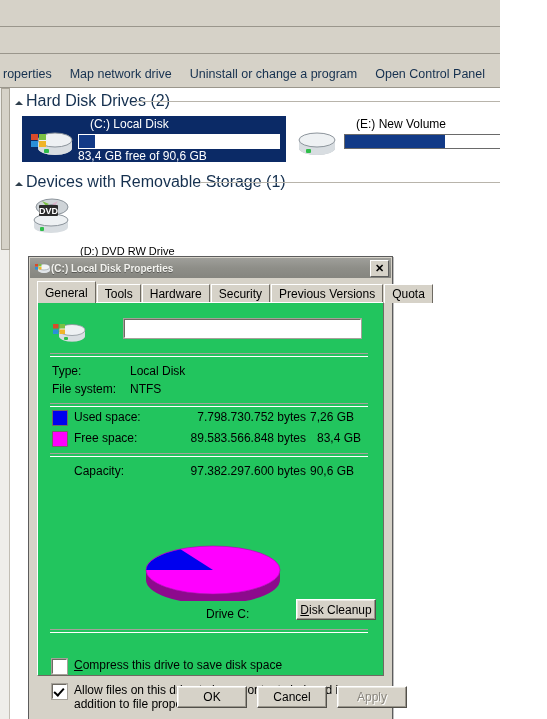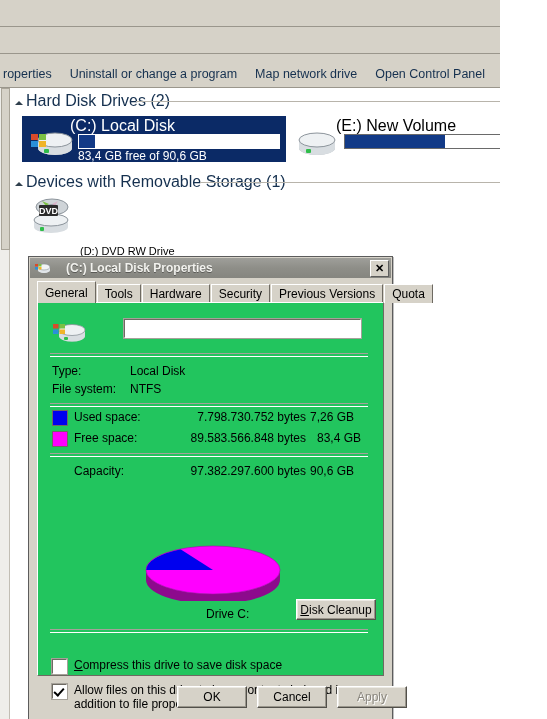--- a/index.html
+++ b/index.html
@@ -33,21 +33,21 @@
     border-left:4px solid transparent;border-right:4px solid transparent;
     border-bottom:4px solid #30404e;
   }
   .grp-label{font-size:16px;color:#15304f;white-space:nowrap;padding-left:1px;}
   .grp-line{position:absolute;height:1px;background:#b8b4ab;top:7px;}
 
   
   .tile{position:absolute;height:46px;}
   .tile.selected{background:#0b2a66;}
   .tile-icon{position:absolute;left:6px;top:8px;width:46px;height:34px;}
-  .tile-name{position:absolute;left:48px;top:1px;font-size:16px;white-space:nowrap;}
+  .tile-name{position:absolute;left:68px;top:1px;font-size:12px;white-space:nowrap;}
   .tile.selected .tile-name{color:#ffffff;}
   .tile-bar{position:absolute;left:56px;top:18px;width:200px;height:13px;background:#ffffff;border:1px solid #6a6a6a;}
   .tile.selected .tile-bar{border-color:#ffffff;}
   .tile-bar-fill{height:100%;background:#123a87;}
   .tile-free{position:absolute;left:56px;top:33px;font-size:12px;white-space:nowrap;}
   .tile.selected .tile-free{color:#ffffff;}
 
   .dvd-tile{position:absolute;height:44px;}
   .dvd-name{position:absolute;left:58px;top:14px;font-size:11px;white-space:nowrap;color:#000;margin-top:37px;}
 
@@ -58,21 +58,21 @@
     border:1px solid #5c5c5c;
     box-shadow:1px 1px 0 rgba(0,0,0,.25);
   }
   .dlg-title{
     position:absolute;left:1px;top:1px;width:361px;height:20px;
     background:linear-gradient(to bottom,#9f9f9a 0%,#8e8e88 50%,#85857f 100%);
     display:flex;align-items:center;
   }
   .dlg-title-ico{width:16px;height:14px;margin-left:5px;flex:0 0 auto;position:relative;}
   .dlg-title-text{
-    font-size:12px;font-weight:bold;color:#f2f2ee;margin-left:15px;white-space:nowrap;
+    font-size:10px;font-weight:bold;color:#f2f2ee;margin-left:0;white-space:nowrap;
     text-shadow:0 1px 0 rgba(0,0,0,.35);
   }
   .dlg-close{
     position:absolute;right:3px;top:3px;width:17px;height:15px;
     background:#d6d2c8;
     border-top:1px solid #ffffff;border-left:1px solid #ffffff;
     border-right:1px solid #5c5c5c;border-bottom:1px solid #5c5c5c;
     display:flex;align-items:center;justify-content:center;
     font-size:11px;font-weight:bold;color:#000;line-height:1;
   }
@@ -154,22 +154,22 @@
   <div class="exp-band" style="top:0;height:26px;"></div>
   <div class="exp-rule" style="top:26px;"></div>
   <div class="exp-band" style="top:27px;height:26px;"></div>
   <div class="exp-rule" style="top:53px;"></div>
   <div class="exp-band" style="top:54px;height:6px;"></div>
 
   <div class="toolbar"></div>
   <div class="exp-rule" style="top:87px;"></div>
   <div class="toolbar-items">
     <div class="tb-item">roperties</div>
+    <div class="tb-item">Map network drive</div>
     <div class="tb-item">Uninstall or change a program</div>
-    <div class="tb-item">Map network drive</div>
     <div class="tb-item">Open Control Panel</div>
   </div>
 
   <div class="content"></div>
   <div class="vscroll">
     <div class="vscroll-thumb"></div>
   </div>
 
   <div class="group" style="top:94px;">
     <span class="grp-caret"></span>

